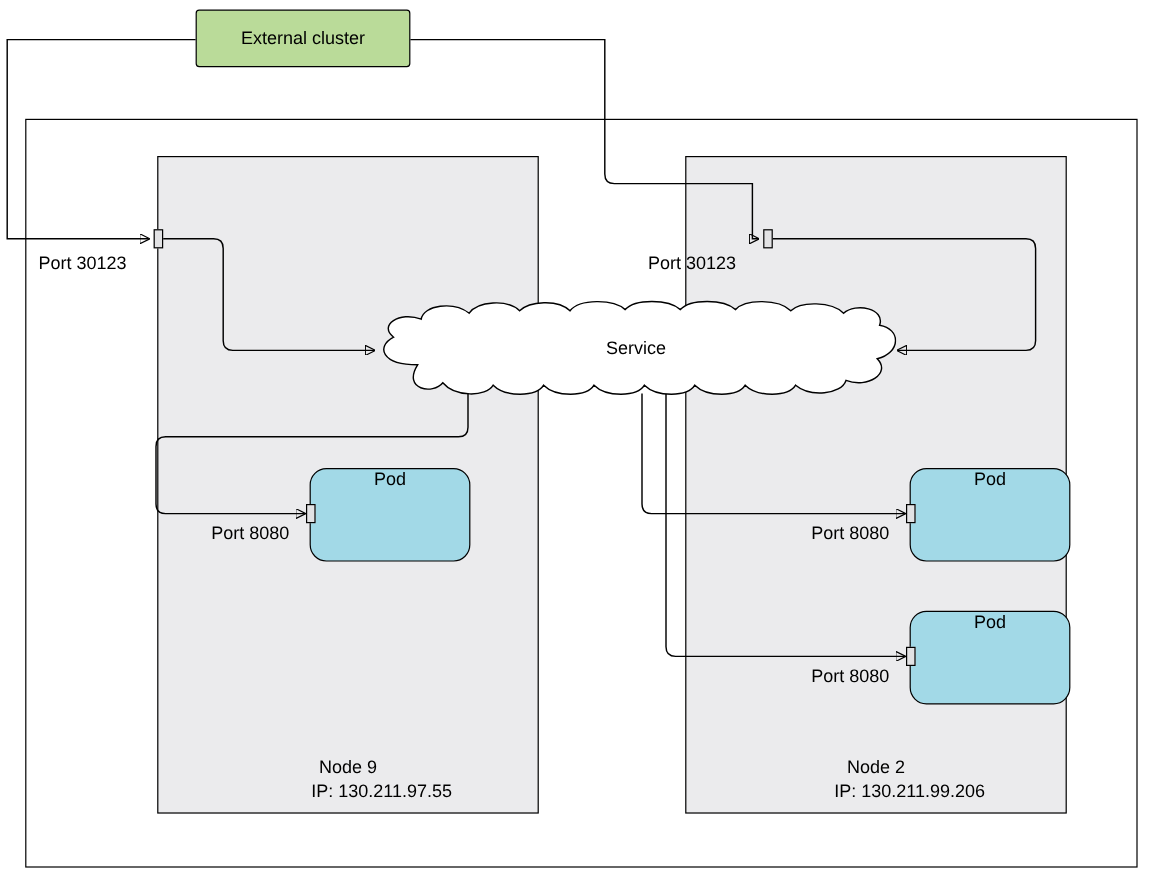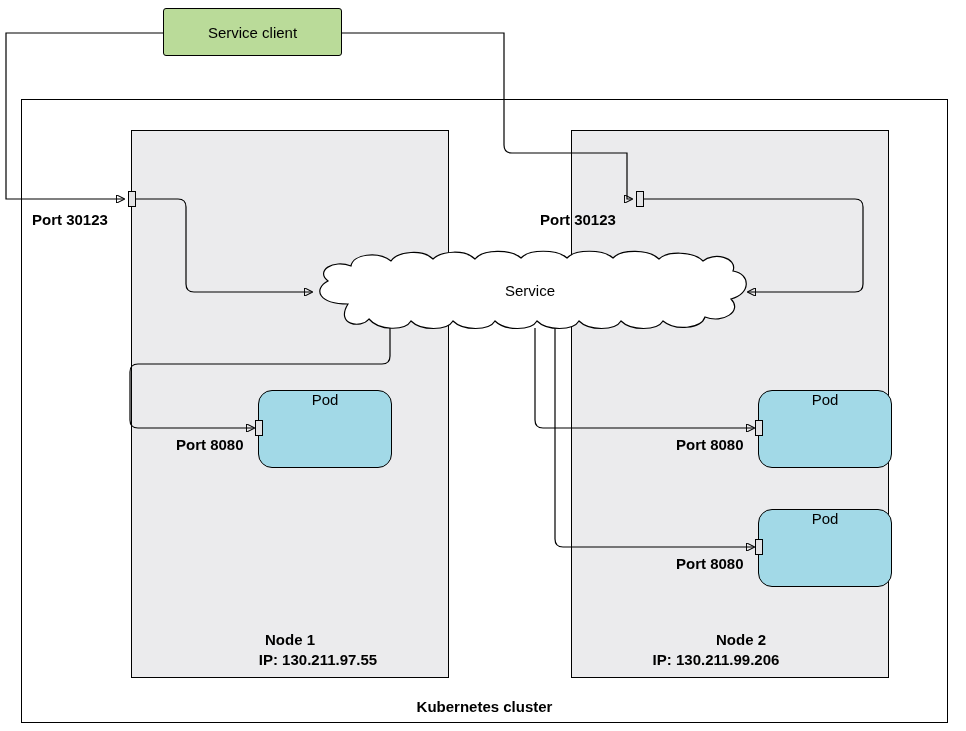--- a/index.html
+++ b/index.html
@@ -35,21 +35,20 @@
   }
   .pod-box {
     background: #a2d9e7;
     border-radius: 14px;
     display: flex;
     justify-content: center;
   }
   .label {
     position: absolute;
     white-space: nowrap;
-    font-weight: bold;
   }
   .center {
     text-align: center;
     width: 100%;
   }
   .port-marker {
     position: absolute;
     width: 8px;
     height: 16px;
     background: #e2e2e4;
@@ -92,32 +91,31 @@
     position: relative;
     z-index: 2;
   }
 </style>
 </head>
 <body>
 
 <div class="stage">
 
   <div class="box cluster-box" style="left:21px; top:99px; width:927px; height:624px;"></div>
-  <div class="label center" style="left:21px; top:698px; width:927px;">Kubernetes cluster</div>
 
   <div class="box node-box" style="left:131px; top:130px; width:318px; height:548px;"></div>
-  <div class="label center" style="left:131px; top:631px; width:318px;">Node 1</div>
+  <div class="label center" style="left:131px; top:631px; width:318px;">Node 9</div>
   <div class="label center" style="left:131px; top:651px; width:374px;">IP: 130.211.97.55</div>
 
   <div class="box node-box" style="left:571px; top:130px; width:318px; height:548px;"></div>
-  <div class="label center" style="left:571px; top:631px; width:318px;padding-left:11px;">Node 2</div>
-  <div class="label center" style="left:557px; top:651px; width:318px;">IP: 130.211.99.206</div>
+  <div class="label center" style="left:571px; top:631px; width:318px;">Node 2</div>
+  <div class="label center" style="left:571px; top:651px; width:318px;padding-left:28px;">IP: 130.211.99.206</div>
 
   <div class="box client-box" style="left:163px; top:8px; width:179px; height:48px;">
-    <span>Service client</span>
+    <span>External cluster</span>
   </div>
 
   <svg class="lines" viewBox="0 0 966 731">
     <defs>
       <marker id="arrow" viewBox="0 0 10 10" refX="9" refY="5" markerWidth="7" markerHeight="7" orient="auto-start-reverse">
         <path d="M 0 0 L 10 5 L 0 10 z" fill="#000"></path>
       </marker>
     </defs>
 
     <path d="M 163 33

